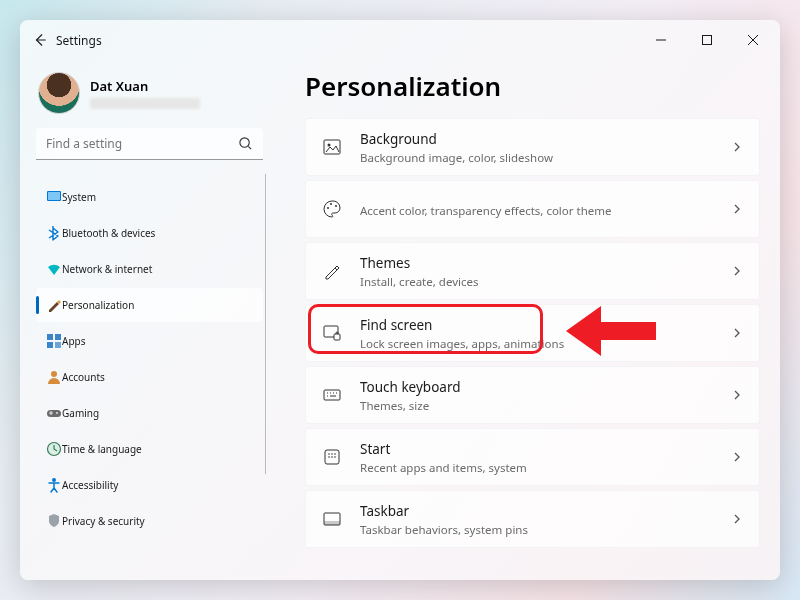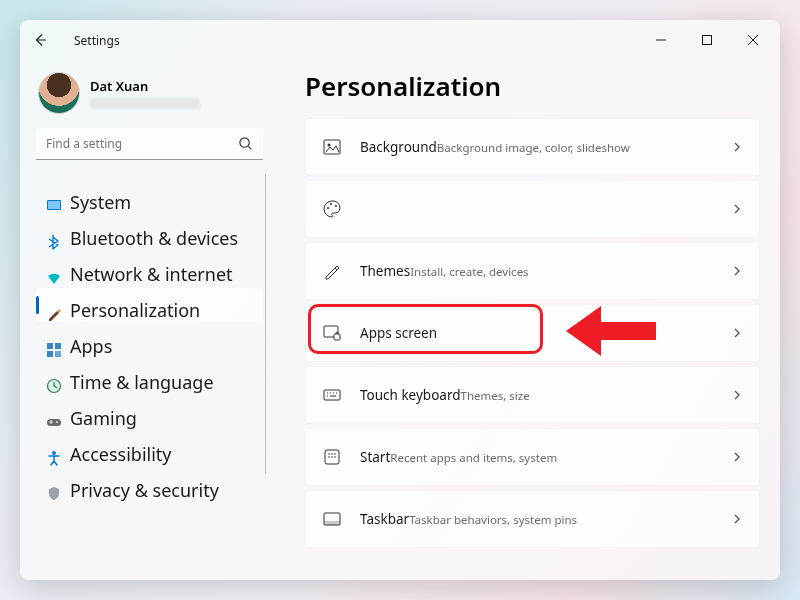--- a/index.html
+++ b/index.html
@@ -1,43 +1,43 @@
 <!DOCTYPE html>
 <html><head>
 <meta charset="utf-8">
 <style>
   *{box-sizing:border-box;margin:0;padding:0;font-family:"Segoe UI",system-ui,sans-serif}
   body{width:800px;height:600px;overflow:hidden;background:linear-gradient(120deg,#c7e8ee 0%,#e8edf3 25%,#f3eef6 55%,#f7e4e8 80%,#d7e8f5 100%);display:flex;align-items:center;justify-content:center}
   .window{position:relative;width:760px;height:560px;border-radius:8px;background:linear-gradient(135deg,rgba(244,250,251,0.93) 0%,rgba(249,246,249,0.93) 60%,rgba(249,243,245,0.93) 100%);box-shadow:0 6px 30px rgba(0,0,0,0.18);overflow:hidden}
   .titlebar{display:flex;align-items:center;height:40px;padding:0 4px}
   .back{width:32px;height:32px;display:flex;align-items:center;justify-content:center;cursor:pointer}
-  .title{font-size:12px;margin-left:18px;color:#1a1a1a}
+  .title{font-size:12px;margin-left:0;color:#1a1a1a}
   .win-controls{margin-left:auto;display:flex}
   .wc{width:46px;height:32px;display:flex;align-items:center;justify-content:center;cursor:pointer}
   .content{display:flex;height:calc(100% - 40px)}
   .sidebar{width:255px;padding:8px 12px 0 16px;display:flex;flex-direction:column}
   .user{display:flex;align-items:center;gap:10px;padding:4px 2px 14px}
   .avatar{width:42px;height:42px;border-radius:50%;background:radial-gradient(circle at 50% 30%,#4a3020 0%,#4a3020 35%,#e0b090 36%,#e0b090 60%,#1a6e5c 61%);border:1px solid #d0d0d0}
   .uname{font-size:13px;font-weight:600}
   .uemail{font-size:11px;color:#888;background:#e6e6e6;filter:blur(1.5px);width:110px;height:11px;border-radius:2px;margin-top:3px}
   .search{position:relative;height:32px}
   .search input{width:100%;height:100%;border:none;border-bottom:1px solid #999;background:rgba(255,255,255,0.7);border-radius:4px 4px 0 0;padding:0 34px 0 10px;font-size:12px;outline:none}
   .search .sicon{position:absolute;right:10px;top:8px}
   .nav{margin-top:20px;display:flex;flex-direction:column;gap:2px;position:relative;overflow:visible}
   .nav-scroll-line{position:absolute;right:-3px;top:-6px;width:1px;height:300px;background:#8a8a8a;opacity:.55}
-  .nav-item{display:flex;align-items:flex-end;gap:8px;height:34px;padding:0 10px;border-radius:4px;cursor:pointer;font-size:18px;color:#1a1a1a;position:relative}
+  .nav-item{display:flex;align-items:center;gap:0;height:34px;padding:0 10px;border-radius:4px;cursor:pointer;font-size:10px;color:#1a1a1a;position:relative}
   .nav-item.sel{background:rgba(255,255,255,0.7)}
   .nav-item.sel::before{content:"";position:absolute;left:0;top:8px;width:3px;height:18px;background:#0067c0;border-radius:2px}
   .nicon{width:16px;height:16px;display:flex;align-items:center;justify-content:center;flex:0 0 16px}
   .main{flex:1;padding:8px 20px 0 30px;overflow:hidden}
   .page-title{font-size:26px;font-weight:600;margin-bottom:14px}
   .cards{display:flex;flex-direction:column;gap:4px}
   .card{display:flex;align-items:center;height:58px;background:rgba(255,255,255,0.75);border:1px solid rgba(0,0,0,0.04);border-radius:4px;padding:0 16px;cursor:pointer;position:relative}
   .cicon{width:20px;height:20px;margin-right:18px;display:flex;align-items:center;justify-content:center;flex:0 0 20px}
-  .ctext{display:flex;}
+  .ctext{display:flex;flex-direction:column}
   .ctitle{font-size:13.5px;color:#1a1a1a}
   .cdesc{font-size:11.5px;color:#6a6a6a;margin-top:2px}
   .chev{margin-left:auto;color:#555}
   .hl-box{position:absolute;border:3px solid #ee1c25;border-radius:10px;pointer-events:none}
   .arrow{position:absolute;pointer-events:none}
   svg{display:block}
 </style>
 </head>
 <body>
 
@@ -131,35 +131,44 @@
                 <rect x="9" y="1" width="6" height="6" fill="#3a86c8"></rect>
                 <rect x="1" y="9" width="6" height="6" fill="#3a86c8"></rect>
                 <rect x="9" y="9" width="6" height="6" fill="#6aa6d8"></rect>
               </svg>
             </span>
           <span>Apps</span>
         </div>
         <div class="nav-item">
           <span class="nicon">
               <svg width="16" height="16">
-                <circle cx="8" cy="8" r="6.5" stroke="#3a7a5c" fill="#d8f0e4" stroke-width="1.2"></circle>
-                <path d="M8 4v4l3 2" stroke="#3a7a5c" fill="none" stroke-width="1.2"></path>
-              </svg>
-            </span>
-          <span>Time &amp; language</span>
+                <circle cx="8" cy="5" r="3" fill="#d88c3a"></circle>
+                <path d="M2 15a6 6 0 0 1 12 0z" fill="#d88c3a"></path>
+              </svg>
+            </span>
+          <span>Accounts</span>
         </div>
         <div class="nav-item">
           <span class="nicon">
               <svg width="16" height="16">
                 <rect x="1" y="5" width="14" height="7" rx="3.5" fill="#6a6a6a"></rect>
                 <circle cx="11" cy="8" r="1" fill="#ddd"></circle>
                 <path d="M5 6v4M3 8h4" stroke="#ddd" stroke-width="1.2"></path>
               </svg>
             </span>
           <span>Gaming</span>
+        </div>
+        <div class="nav-item">
+          <span class="nicon">
+              <svg width="16" height="16">
+                <circle cx="8" cy="8" r="6.5" stroke="#3a7a5c" fill="#d8f0e4" stroke-width="1.2"></circle>
+                <path d="M8 4v4l3 2" stroke="#3a7a5c" fill="none" stroke-width="1.2"></path>
+              </svg>
+            </span>
+          <span>Time &amp; language</span>
         </div>
         <div class="nav-item">
           <span class="nicon">
               <svg width="16" height="16">
                 <circle cx="8" cy="3" r="2" fill="#0078d4"></circle>
                 <path d="M3 6h10M8 6v5m-3 4 3-4 3 4" stroke="#0078d4" stroke-width="1.5" fill="none" stroke-linecap="round"></path>
               </svg>
             </span>
           <span>Accessibility</span>
         </div>
@@ -200,20 +209,21 @@
         <div class="card">
           <span class="cicon">
               <svg width="20" height="20" viewBox="0 0 20 20">
                 <path d="M10 2a8 8 0 1 0 0 16c1 0 1-1 0-2-1-1 0-2 1-2h2a5 5 0 0 0 5-5 7 7 0 0 0-8-7z" stroke="#333" fill="none"></path>
                 <circle cx="6" cy="9" r="1" fill="#333"></circle>
                 <circle cx="9" cy="5" r="1" fill="#333"></circle>
                 <circle cx="14" cy="7" r="1" fill="#333"></circle>
               </svg>
             </span>
           <div class="ctext">
+              <div class="cdesc">Accent color, transparency effects, color theme</div>
             </div>
           <span class="chev">
               <svg width="12" height="12">
                 <path d="m4 2 4 4-4 4" stroke="#555" fill="none" stroke-width="1.3"></path>
               </svg>
             </span>
         </div>
 
         <div class="card">
           <span class="cicon">
@@ -235,21 +245,22 @@
 
         <div class="card">
           <span class="cicon">
               <svg width="20" height="20" viewBox="0 0 20 20">
                 <rect x="2" y="3" width="14" height="11" rx="1" stroke="#333" fill="none"></rect>
                 <rect x="12" y="11" width="6" height="6" rx="1" stroke="#333" fill="#fff"></rect>
                 <path d="M14 11v-1a1 1 0 0 1 2 0v1" stroke="#333" fill="none"></path>
               </svg>
             </span>
           <div class="ctext">
-              <div class="ctitle">Apps screen</div>
+              <div class="ctitle">Find screen</div>
+              <div class="cdesc">Lock screen images, apps, animations</div>
             </div>
           <span class="chev">
               <svg width="12" height="12">
                 <path d="m4 2 4 4-4 4" stroke="#555" fill="none" stroke-width="1.3"></path>
               </svg>
             </span>
         </div>
 
         <div class="card">
           <span class="cicon">

